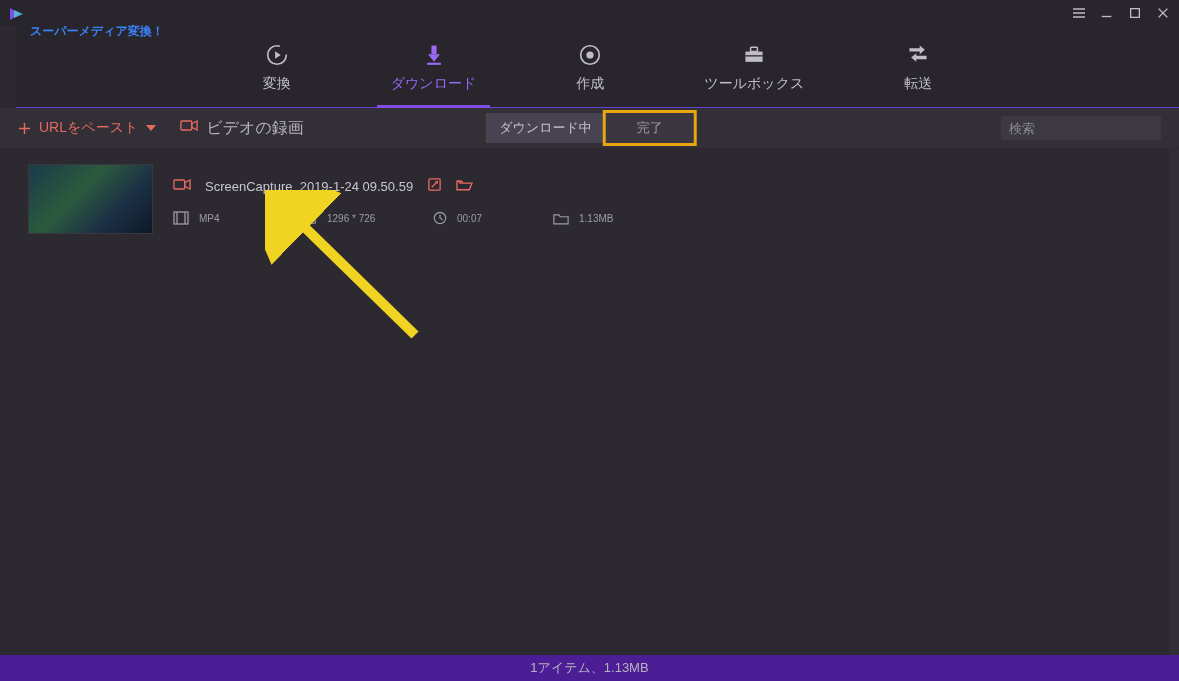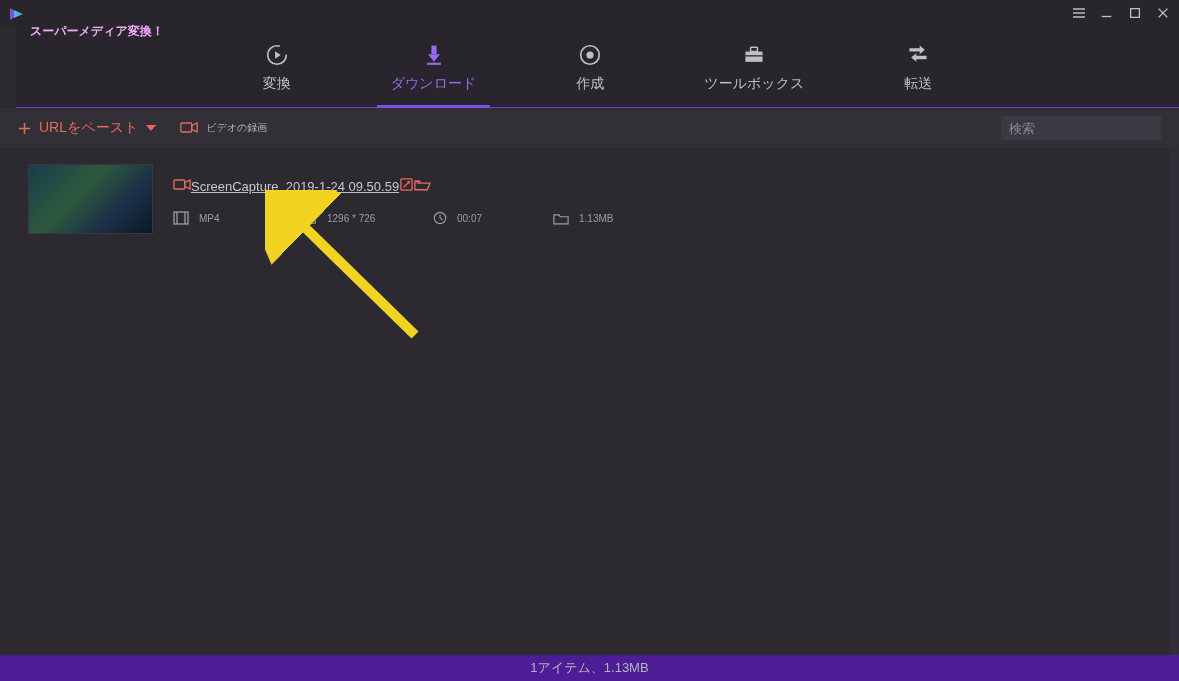--- a/index.html
+++ b/index.html
@@ -20,21 +20,21 @@
     align-items: center;
     justify-content: space-between;
     padding: 0 8px;
     background: #28262c;
   }
   .titlebar-left { display: flex; align-items: center; gap: 8px; }
   .logo {
     width: 14px; height: 14px; position: relative;
   }
   .logo svg { display: block; }
-  .app-title { font-size: 12px; font-weight: bold; color: #f0abfc; margin-top: 37px; }
+  .app-title { font-size: 12px; font-weight: bold; color: #3b82f6; margin-top: 37px; }
   .titlebar-right { display: flex; align-items: center; gap: 12px; }
   .win-ctrl { width: 16px; height: 16px; display: flex; align-items: center; justify-content: center; cursor: pointer; }
   .win-ctrl svg { display: block; }
 
   
   .main-nav {
     height: 82px;
     border-bottom: 1px solid #6a3fd8;
     display: flex;
     justify-content: center;
@@ -77,21 +77,22 @@
   }
   .tb-left { display: flex; align-items: center; gap: 24px; }
   .paste-url {
     display: flex; align-items: center; gap: 8px;
     color: #e66a60; cursor: pointer;
     font-size: 14px;
   }
   .record-btn {
     display: flex; align-items: center; gap: 8px;
     color: #b6b3bd; cursor: pointer;
-    font-size: 10px;
+    font-size: 16px;
+    font-family: Liberation Mono, monospace;
   }
   .tb-center {
     position: absolute;
     left: 50%;
     transform: translateX(-50%);
     display: flex;
     align-items: center;
     gap: 0;
   }
   .subtab {
@@ -142,21 +143,21 @@
     position: relative;
     border: 1px solid #3a3740;
     display: block;
   }
   .item-info {
     flex: 1;
     display: flex; flex-direction: column; gap: 16px;
     padding-top: 4px;
   }
   .info-top {
-    display: flex; align-items: center;  text-decoration: underline;
+    display: flex; align-items: center; gap: 14px;
   }
   .cam-icon { color: #e66a60; }
   .file-name { color: #c8c5cf; font-size: 13px; }
   .action-icon { color: #e66a60; cursor: pointer; }
   .info-bottom {
     display: grid;
     grid-template-columns: 130px 130px 120px 140px;
     gap: 0;
     align-items: center;
     color: #9e9ba5;
@@ -302,20 +303,28 @@
       <span class="cam-icon">
         <svg viewBox="0 0 20 14" width="18" height="13" fill="none" stroke="#e66a60" stroke-width="1.5">
           <rect x="1" y="2" width="12" height="10" rx="1"></rect>
           <polygon points="13,5 19,2 19,12 13,9"></polygon>
         </svg>
       </span>
       <span>ビデオの録画</span>
     </div>
   </div>
 
+  <div class="tb-center">
+    <div class="subtab">
+      <span>ダウンロード中</span>
+    </div>
+    <div class="subtab highlighted">
+      <span>完了</span>
+    </div>
+  </div>
 
   <div class="tb-right">
     <input class="search-input" type="text" placeholder="検索" style="">
   </div>
 </div>
 
 <div class="content">
   <div class="item-row">
     <div class="thumb"></div>
     <div class="item-info">

